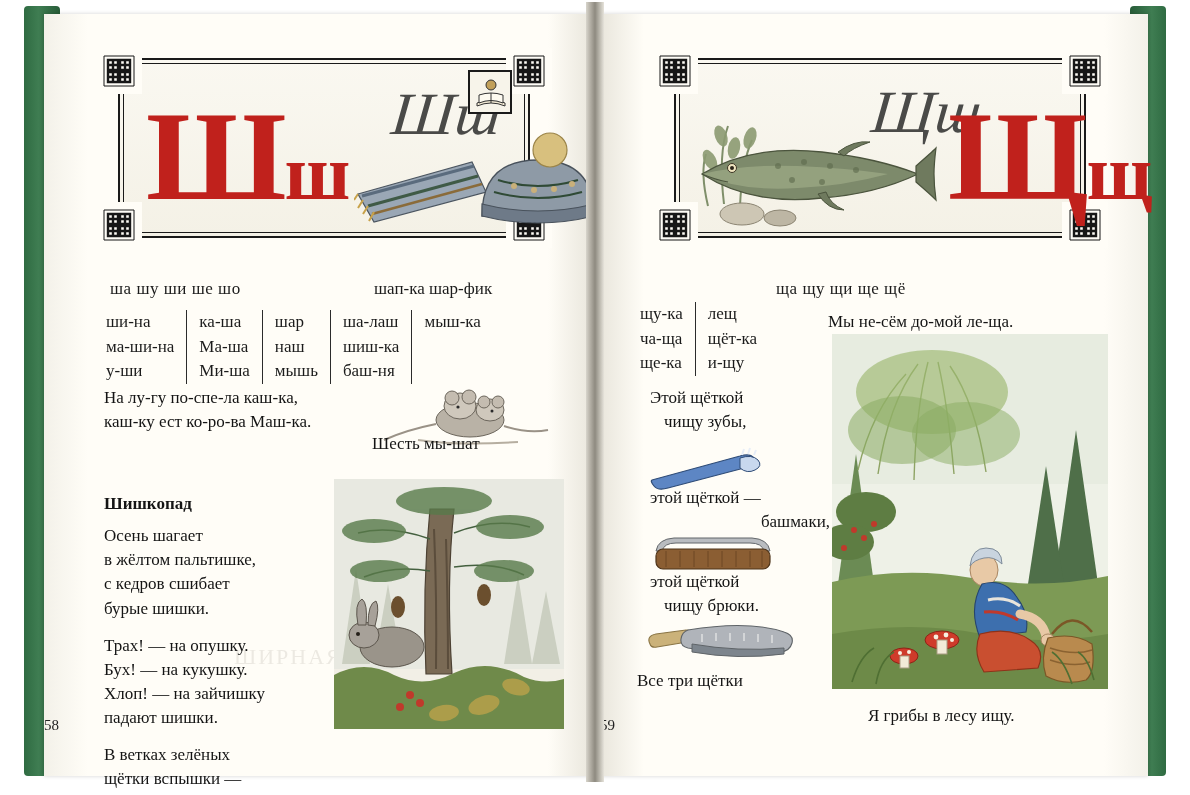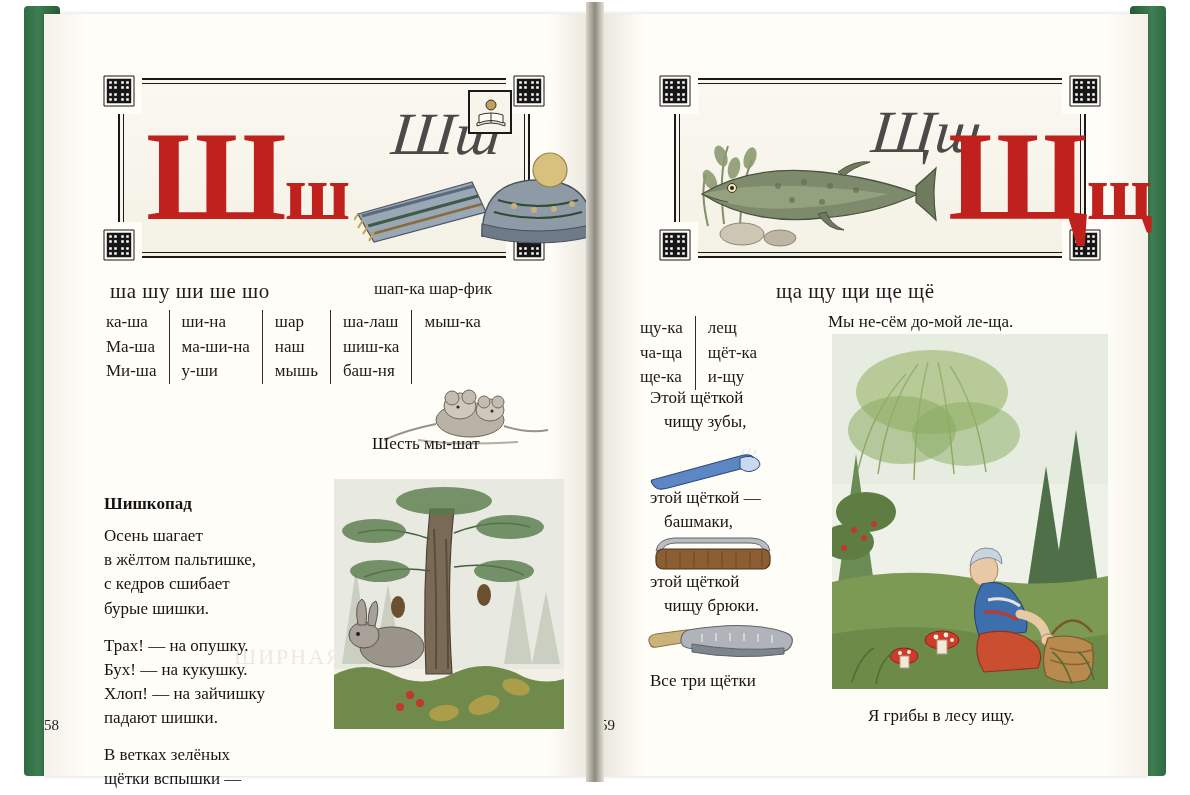--- a/index.html
+++ b/index.html
@@ -50,21 +50,21 @@
   .page.left  { left: 44px;  width: 548px;
     background: linear-gradient(90deg,#f3f1e9 0%, #fffdf7 8%, #fffdf7 92%, #e9e6dc 100%); }
   .page.right { left: 600px; width: 548px;
     background: linear-gradient(90deg,#e9e6dc 0%, #fffdf7 8%, #fffdf7 92%, #f3f1e9 100%); }
 
   .page-inner { position: absolute; left: 0; top: 0; right: 0; bottom: 0; }
 
   
   .header-panel {
     position: absolute;
-    left: 48px; right: 36px; top: 54px;
+    left: 48px; right: 36px; top: 34px;
     height: 200px;
   }
   .panel-frame {
     position: absolute; left: 26px; right: 26px; top: 10px; bottom: 10px;
     border: 2px solid #1a1a1a;
     background: linear-gradient(180deg,#faf8f1 0%, #f4f1e6 100%);
   }
   .panel-frame:after {
     content: ""; position: absolute; left: 3px; right: 3px; top: 3px; bottom: 3px;
     border: 1px solid #1a1a1a;
@@ -109,21 +109,21 @@
   .book-icon .inner {
     position: absolute; left: 4px; top: 5px; right: 4px; bottom: 4px;
   }
 
   
   .illus { position: absolute; overflow: hidden; }
 
   
   .syllable-row {
     position: absolute;
-    font-size: 21px;
+    font-size: 17px;
     color: #1b1b1b;
     letter-spacing: .5px;
   }
   .word-pair {
     position: absolute;
     font-size: 17px;
     color: #1b1b1b;
   }
 
   
@@ -279,44 +279,48 @@
             <circle cx="196" cy="28" r="17" fill="#d8c07e" stroke="#9b8448" stroke-width="1.2"></circle>
           </svg>
         </div>
       </div>
 
       <div class="syllable-row" style="left:66px; top:265px;">ша шу ши ше шо</div>
       <div class="word-pair" style="left:330px; top:265px;">шап-ка  шар-фик</div>
 
       <div class="word-table" style="left:60px; top:296px;">
         <div class="wt-col">
+          <div>ши-на</div>
+          <div>ма-ши-на</div>
+          <div>у-ши</div>
+        </div>
+        <div class="wt-col">
           <div>ка-ша</div>
           <div>Ма-ша</div>
           <div>Ми-ша</div>
-        </div>
-        <div class="wt-col">
-          <div>ши-на</div>
-          <div>ма-ши-на</div>
-          <div>у-ши</div>
         </div>
         <div class="wt-col">
           <div>шар</div>
           <div>наш</div>
           <div>мышь</div>
         </div>
         <div class="wt-col">
           <div>ша-лаш</div>
           <div>шиш-ка</div>
           <div>баш-ня</div>
         </div>
         <div class="wt-col">
           <div>мыш-ка</div>
         </div>
       </div>
 
+      <div class="text-block" style="left:60px; top:372px; width:300px;">
+        <div>На лу-гу по-спе-ла каш-ка,</div>
+        <div>каш-ку ест ко-ро-ва Маш-ка.</div>
+      </div>
 
       <div class="illus" style="left:330px; top:352px; width:200px; height:85px;">
         <svg width="200" height="85" viewBox="0 0 200 85">
           <ellipse cx="96" cy="54" rx="34" ry="17" fill="#b9b2a6" stroke="#6c665c" stroke-width="1"></ellipse>
           <ellipse cx="86" cy="40" rx="16" ry="13" fill="#cfc8bc" stroke="#6c665c" stroke-width="1"></ellipse>
           <circle cx="78" cy="32" r="7" fill="#c4bcb0" stroke="#6c665c" stroke-width="1"></circle>
           <circle cx="95" cy="31" r="7" fill="#c4bcb0" stroke="#6c665c" stroke-width="1"></circle>
           <circle cx="84" cy="41" r="1.6" fill="#2a2a2a"></circle>
           <ellipse cx="116" cy="44" rx="14" ry="11" fill="#cfc8bc" stroke="#6c665c" stroke-width="1"></ellipse>
           <circle cx="110" cy="36" r="6" fill="#c4bcb0" stroke="#6c665c" stroke-width="1"></circle>
@@ -502,21 +506,21 @@
 
         <div class="script-letter" style="left:224px; top:30px;">Щщ</div>
 
         <div class="big-letter" style="left:300px; top:44px;">
           <span class="cap">Щ</span><span class="small">щ</span>
         </div>
       </div>
 
       <div class="syllable-row" style="left:176px; top:265px;">ща щу щи ще щё</div>
 
-      <div class="word-table" style="left:38px; top:302px;">
+      <div class="word-table" style="left:38px; top:288px;">
         <div class="wt-col">
           <div>щу-ка</div>
           <div>ча-ща</div>
           <div>ще-ка</div>
         </div>
         <div class="wt-col">
           <div>лещ</div>
           <div>щёт-ка</div>
           <div>и-щу</div>
         </div>
@@ -534,21 +538,21 @@
           <path d="M8 36 L96 12 q10 -3 14 2 q4 6 -6 9 L24 44 q-10 3 -14 -2 q-4 -5 -2 -6z" fill="#5d86c4" stroke="#2f4c77" stroke-width="1.2"></path>
           <path d="M96 14 q12 -4 18 2 q5 6 -3 10 q-8 4 -15 -2z" fill="#c8d8ee" stroke="#2f4c77" stroke-width="1"></path>
           <g stroke="#e8eef7" stroke-width="2">
             <path d="M98 11 l2 -6M104 10 l2 -6M110 11 l2 -5"></path>
           </g>
         </svg>
       </div>
 
       <div class="text-block" style="left:50px; top:472px; width:180px;">
         <div>этой щёткой —</div>
-        <div style="padding-left:14px;">башмаки,</div>
+        <div style="padding-left:14px;text-align:right;">башмаки,</div>
       </div>
 
       <div class="illus" style="left:50px; top:515px; width:130px; height:50px;">
         <svg width="130" height="50" viewBox="0 0 130 50">
           <path d="M6 22 q2 -12 18 -13 l78 0 q16 1 18 13 l-6 0 q-2 -8 -14 -8 l-74 0 q-12 0 -14 8z" fill="#b9bcc0" stroke="#63676b" stroke-width="1"></path>
           <rect x="6" y="20" width="114" height="20" rx="7" fill="#8b5e33" stroke="#4e341a" stroke-width="1.2"></rect>
           <g stroke="#6c4624" stroke-width="1">
             <path d="M16 22 v16M30 22 v16M44 22 v16M58 22 v16M72 22 v16M86 22 v16M100 22 v16M112 22 v16"></path>
           </g>
         </svg>
@@ -563,21 +567,21 @@
         <svg width="160" height="56" viewBox="0 0 160 56">
           <path d="M6 32 q-4 -8 6 -10 l30 -4 q6 0 7 5 q1 6 -6 7 l-30 5 q-6 1 -7 -3z" fill="#cbb27a" stroke="#8a7545" stroke-width="1.1"></path>
           <path d="M44 18 q60 -10 96 2 q10 3 8 11 q-2 8 -12 9 q-46 4 -92 -4 q-8 -2 -7 -9 q1 -7 7 -9z" fill="#b0b4ba" stroke="#5f6468" stroke-width="1.1"></path>
           <path d="M48 32 q46 8 92 4 l0 6 q-46 6 -92 -2z" fill="#7d858d" stroke="#5f6468" stroke-width="1"></path>
           <g stroke="#eeeeee" stroke-width="1.4" opacity=".8">
             <path d="M58 22 v8M72 21 v8M86 21 v8M100 21 v8M114 22 v8M128 23 v8"></path>
           </g>
         </svg>
       </div>
 
-      <div class="text-block" style="left:50px; top:655px; width:180px;">
+      <div class="text-block" style="left:37px; top:655px; width:180px;">
         <div>Все три щётки</div>
       </div>
 
       <div class="illus" style="left:232px; top:320px; width:276px; height:355px;">
         <svg width="276" height="355" viewBox="0 0 276 355">
           <rect width="276" height="355" fill="#eef1e7"></rect>
 
           <rect width="276" height="150" fill="#e7ece0"></rect>
 
           <g fill="#4f6f49">

